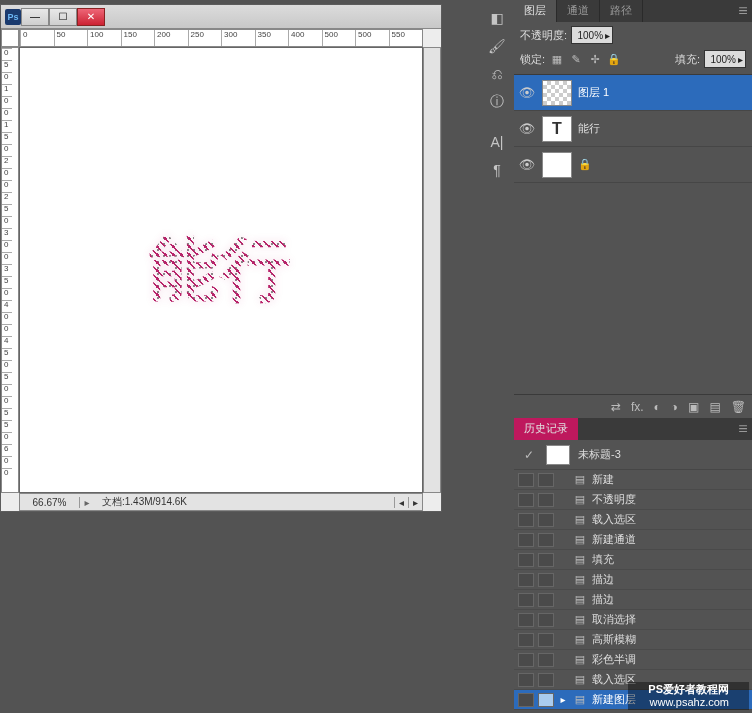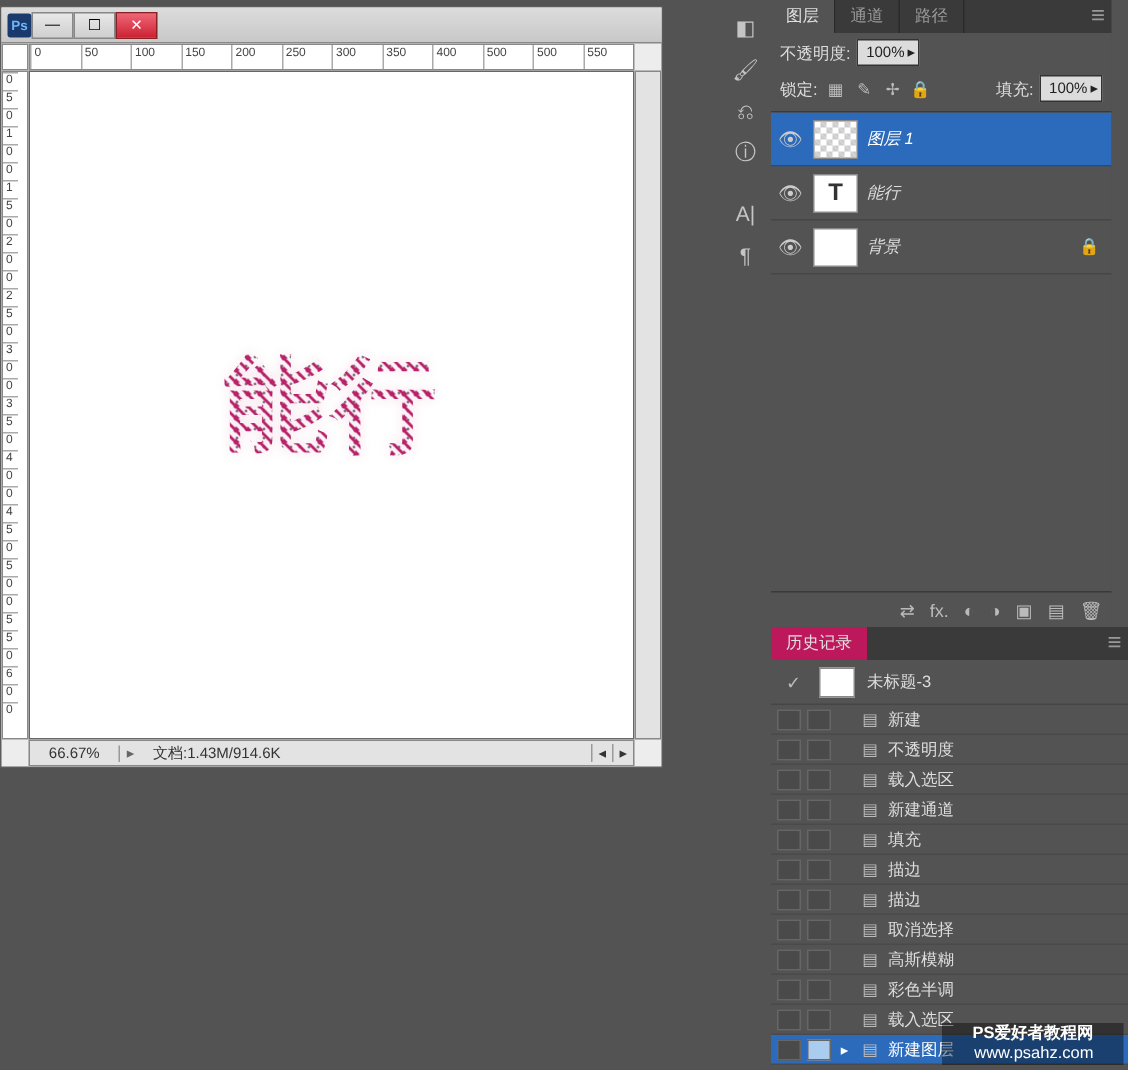--- a/index.html
+++ b/index.html
@@ -30,42 +30,42 @@
 .scroll-h .docinfo { flex: 1; padding-left: 8px; }
 .scroll-h .arrows { display: flex; }
 .scroll-h .arrow { width: 14px; text-align: center; border-left: 1px solid #999; cursor: pointer; }
 .scroll-v { position: absolute; right: 0; top: 42px; bottom: 18px; width: 18px; background: #e3e3e3; border: 1px solid #888; }
 
 
 .toolstrip { position: absolute; left: 482px; top: 0; width: 30px; background: #535353; display: flex; flex-direction: column; padding-top: 4px; }
 .toolstrip .tbtn { width: 26px; height: 26px; margin: 1px auto; display: flex; align-items: center; justify-content: center; color: #c5c5c5; font-size: 14px; cursor: pointer; }
 
 
-.layers-panel { position: absolute; left: 514px; top: 0; right: 11px; height: 418px; background: #535353; display: flex; flex-direction: column; }
+.layers-panel { position: absolute; left: 514px; top: 0; right: 0; height: 418px; background: #535353; display: flex; flex-direction: column; }
 .panel-tabs { display: flex; height: 22px; background: #3a3a3a; }
 .panel-tab { padding: 3px 10px; font-size: 11px; color: #999; border-right: 1px solid #2a2a2a; cursor: pointer; }
 .panel-tab.active { background: #535353; color: #e0e0e0; }
 .panel-menu { margin-left: auto; width: 18px; color: #999; display: flex; align-items: center; justify-content: center; cursor: pointer; }
 
 .layer-opts { display: flex; align-items: center; padding: 4px 6px; gap: 4px; font-size: 11px; color: #ddd; }
 .blend-select { flex: 1; height: 20px; background: #dcdcdc; border: 1px solid #333; font-size: 11px; padding: 0 4px; display: flex; align-items: center; justify-content: space-between; color: #222; cursor: pointer; }
 .opacity-label { font-size: 11px; }
 .opacity-val { width: 42px; height: 18px; background: #dcdcdc; border: 1px solid #333; font-size: 10px; text-align: right; padding: 0 2px; color: #222; display: flex; align-items: center; justify-content: flex-end; }
 .lock-row { display: flex; align-items: center; padding: 2px 6px 6px; gap: 4px; font-size: 11px; color: #ddd; border-bottom: 1px solid #3a3a3a; }
 .lock-icons { display: flex; gap: 3px; }
 .lock-icons span { width: 16px; height: 16px; display: flex; align-items: center; justify-content: center; color: #bbb; font-size: 11px; cursor: pointer; }
 
 .layer-list { flex: 1; background: #535353; overflow: auto; }
 .layer-row { display: flex; align-items: center; height: 36px; border-bottom: 1px solid #464646; padding: 0 4px; gap: 6px; cursor: pointer; }
 .layer-row.selected { background: #2c6bbb; color: #fff; }
 .eye { width: 18px; height: 18px; color: #ccc; font-size: 13px; display: flex; align-items: center; justify-content: center; cursor: pointer; }
 .thumb { width: 30px; height: 26px; background: #fff; border: 1px solid #888; position: relative; }
 .thumb.checker { background-image: linear-gradient(45deg,#ccc 25%,transparent 25%,transparent 75%,#ccc 75%),linear-gradient(45deg,#ccc 25%,transparent 25%,transparent 75%,#ccc 75%); background-size: 8px 8px; background-position: 0 0,4px 4px; background-color: #fff; }
 .thumb.text { display: flex; align-items: center; justify-content: center; font-weight: bold; font-size: 16px; color: #333; }
-.layer-name { font-size: 11px; color: #ddd; flex: 1; font-style: italic; }
+.layer-name { font-size: 11px; color: #ddd; flex: 1; }
 .layer-row.selected .layer-name { color: #fff; }
 .layer-row .lock-ind { color: #bbb; font-size: 11px; margin-right: 4px; }
 
 .panel-footer { height: 24px; background: #535353; border-top: 1px solid #3a3a3a; display: flex; align-items: center; justify-content: flex-end; padding: 0 6px; gap: 10px; }
 .panel-footer span { color: #bbb; font-size: 12px; cursor: pointer; }
 
 
 .history-panel { position: absolute; left: 514px; top: 418px; right: 0; bottom: 0; background: #535353; display: flex; flex-direction: column; }
 .hist-header { display: flex; height: 22px; background: #3a3a3a; }
 .hist-tab { padding: 3px 10px; font-size: 11px; background: #be185d; color: #e0e0e0; }
@@ -214,21 +214,20 @@
         <div class="layer-name">图层 1</div>
       </div>
       <div class="layer-row">
         <div class="eye">👁</div>
         <div class="thumb text">T</div>
         <div class="layer-name">能行</div>
       </div>
       <div class="layer-row">
         <div class="eye">👁</div>
         <div class="thumb "></div>
-        <div class="layer-name" style="font-style: italic;">背景</div>
         <div class="lock-ind">🔒</div>
       </div>
     </div>
   <div class="panel-footer">
     <span>⇄</span>
     <span>fx.</span>
     <span>◐</span>
     <span>◑</span>
     <span>▣</span>
     <span>▤</span>

